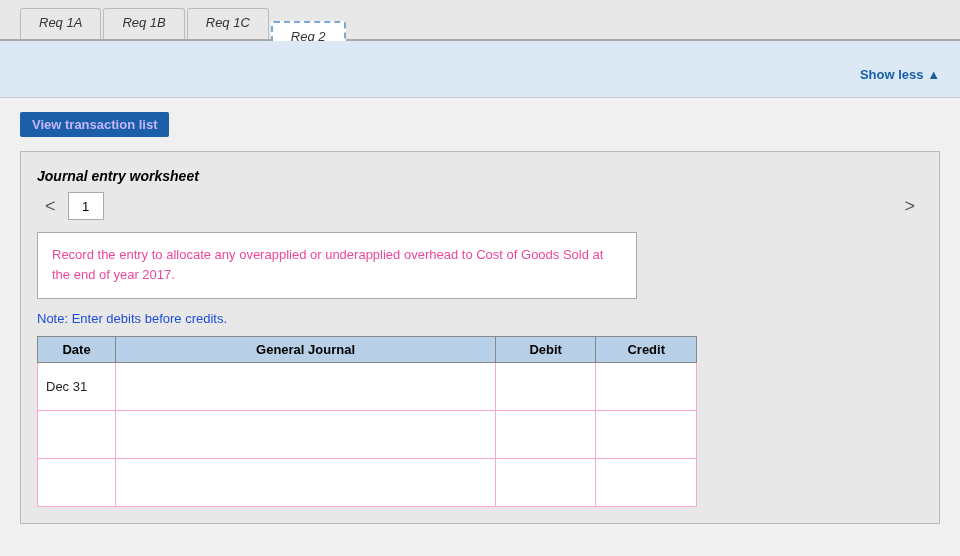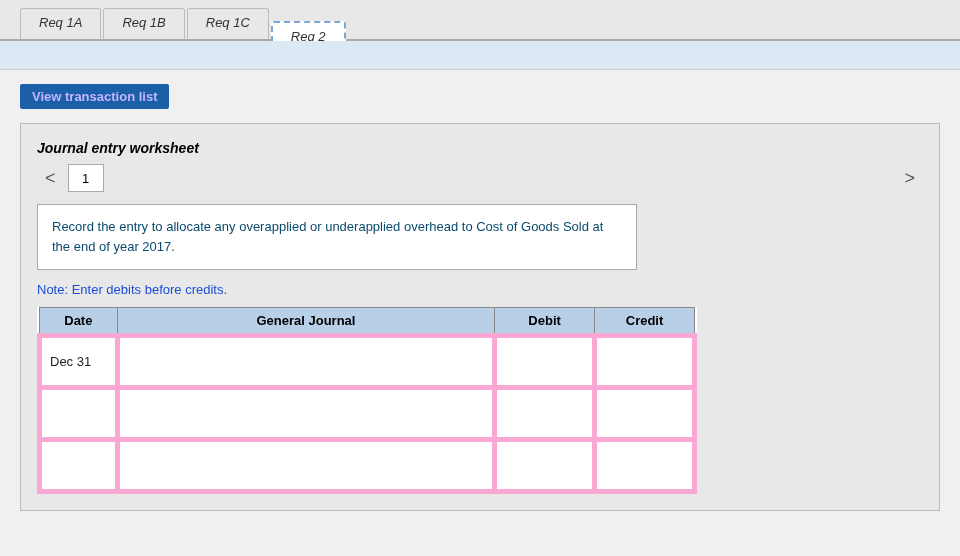--- a/index.html
+++ b/index.html
@@ -124,21 +124,21 @@
     .nav-right {
       margin-left: auto;
     }
 
     .entry-description-box {
       border: 1px solid #aaa;
       background: #fff;
       padding: 12px 14px;
       font-size: 13px;
       line-height: 1.55;
-      color: #0c4a6e;
+      color: #ec4899;
       margin-bottom: 12px;
       max-width: 600px;
     }
 
     .note-text {
       color: #1d4ed8;
       font-size: 13px;
       margin-bottom: 10px;
     }
 
@@ -166,21 +166,21 @@
       text-align: center;
       width: 340px;
     }
 
     .journal-table th.debit-col,
     .journal-table th.credit-col {
       width: 90px;
     }
 
     .journal-table td {
-      border: 5px solid #f9a8d4;
+      border: 1px solid #f9a8d4;
       height: 26px;
       padding: 16px 8px;
       font-size: 13px;
       color: #222;
     }
 
     .journal-table td.date-cell {
       text-align: left;
       width: 70px;
     }
@@ -197,20 +197,23 @@
 
 <div class="tabs-container">
   <div class="tab">Req 1A</div>
   <div class="tab">Req 1B</div>
   <div class="tab">Req 1C</div>
   <div class="tab active">Req 2</div>
 </div>
 
 
 <div class="instruction-box">
+  <div class="show-less">
+    <a>Show less</a>
+  </div>
 </div>
 
 
 <button class="view-transaction-btn">View transaction list</button>
 
 
 <div class="worksheet-container">
   <div class="worksheet-title">Journal entry worksheet</div>
 
   <div class="nav-row">

